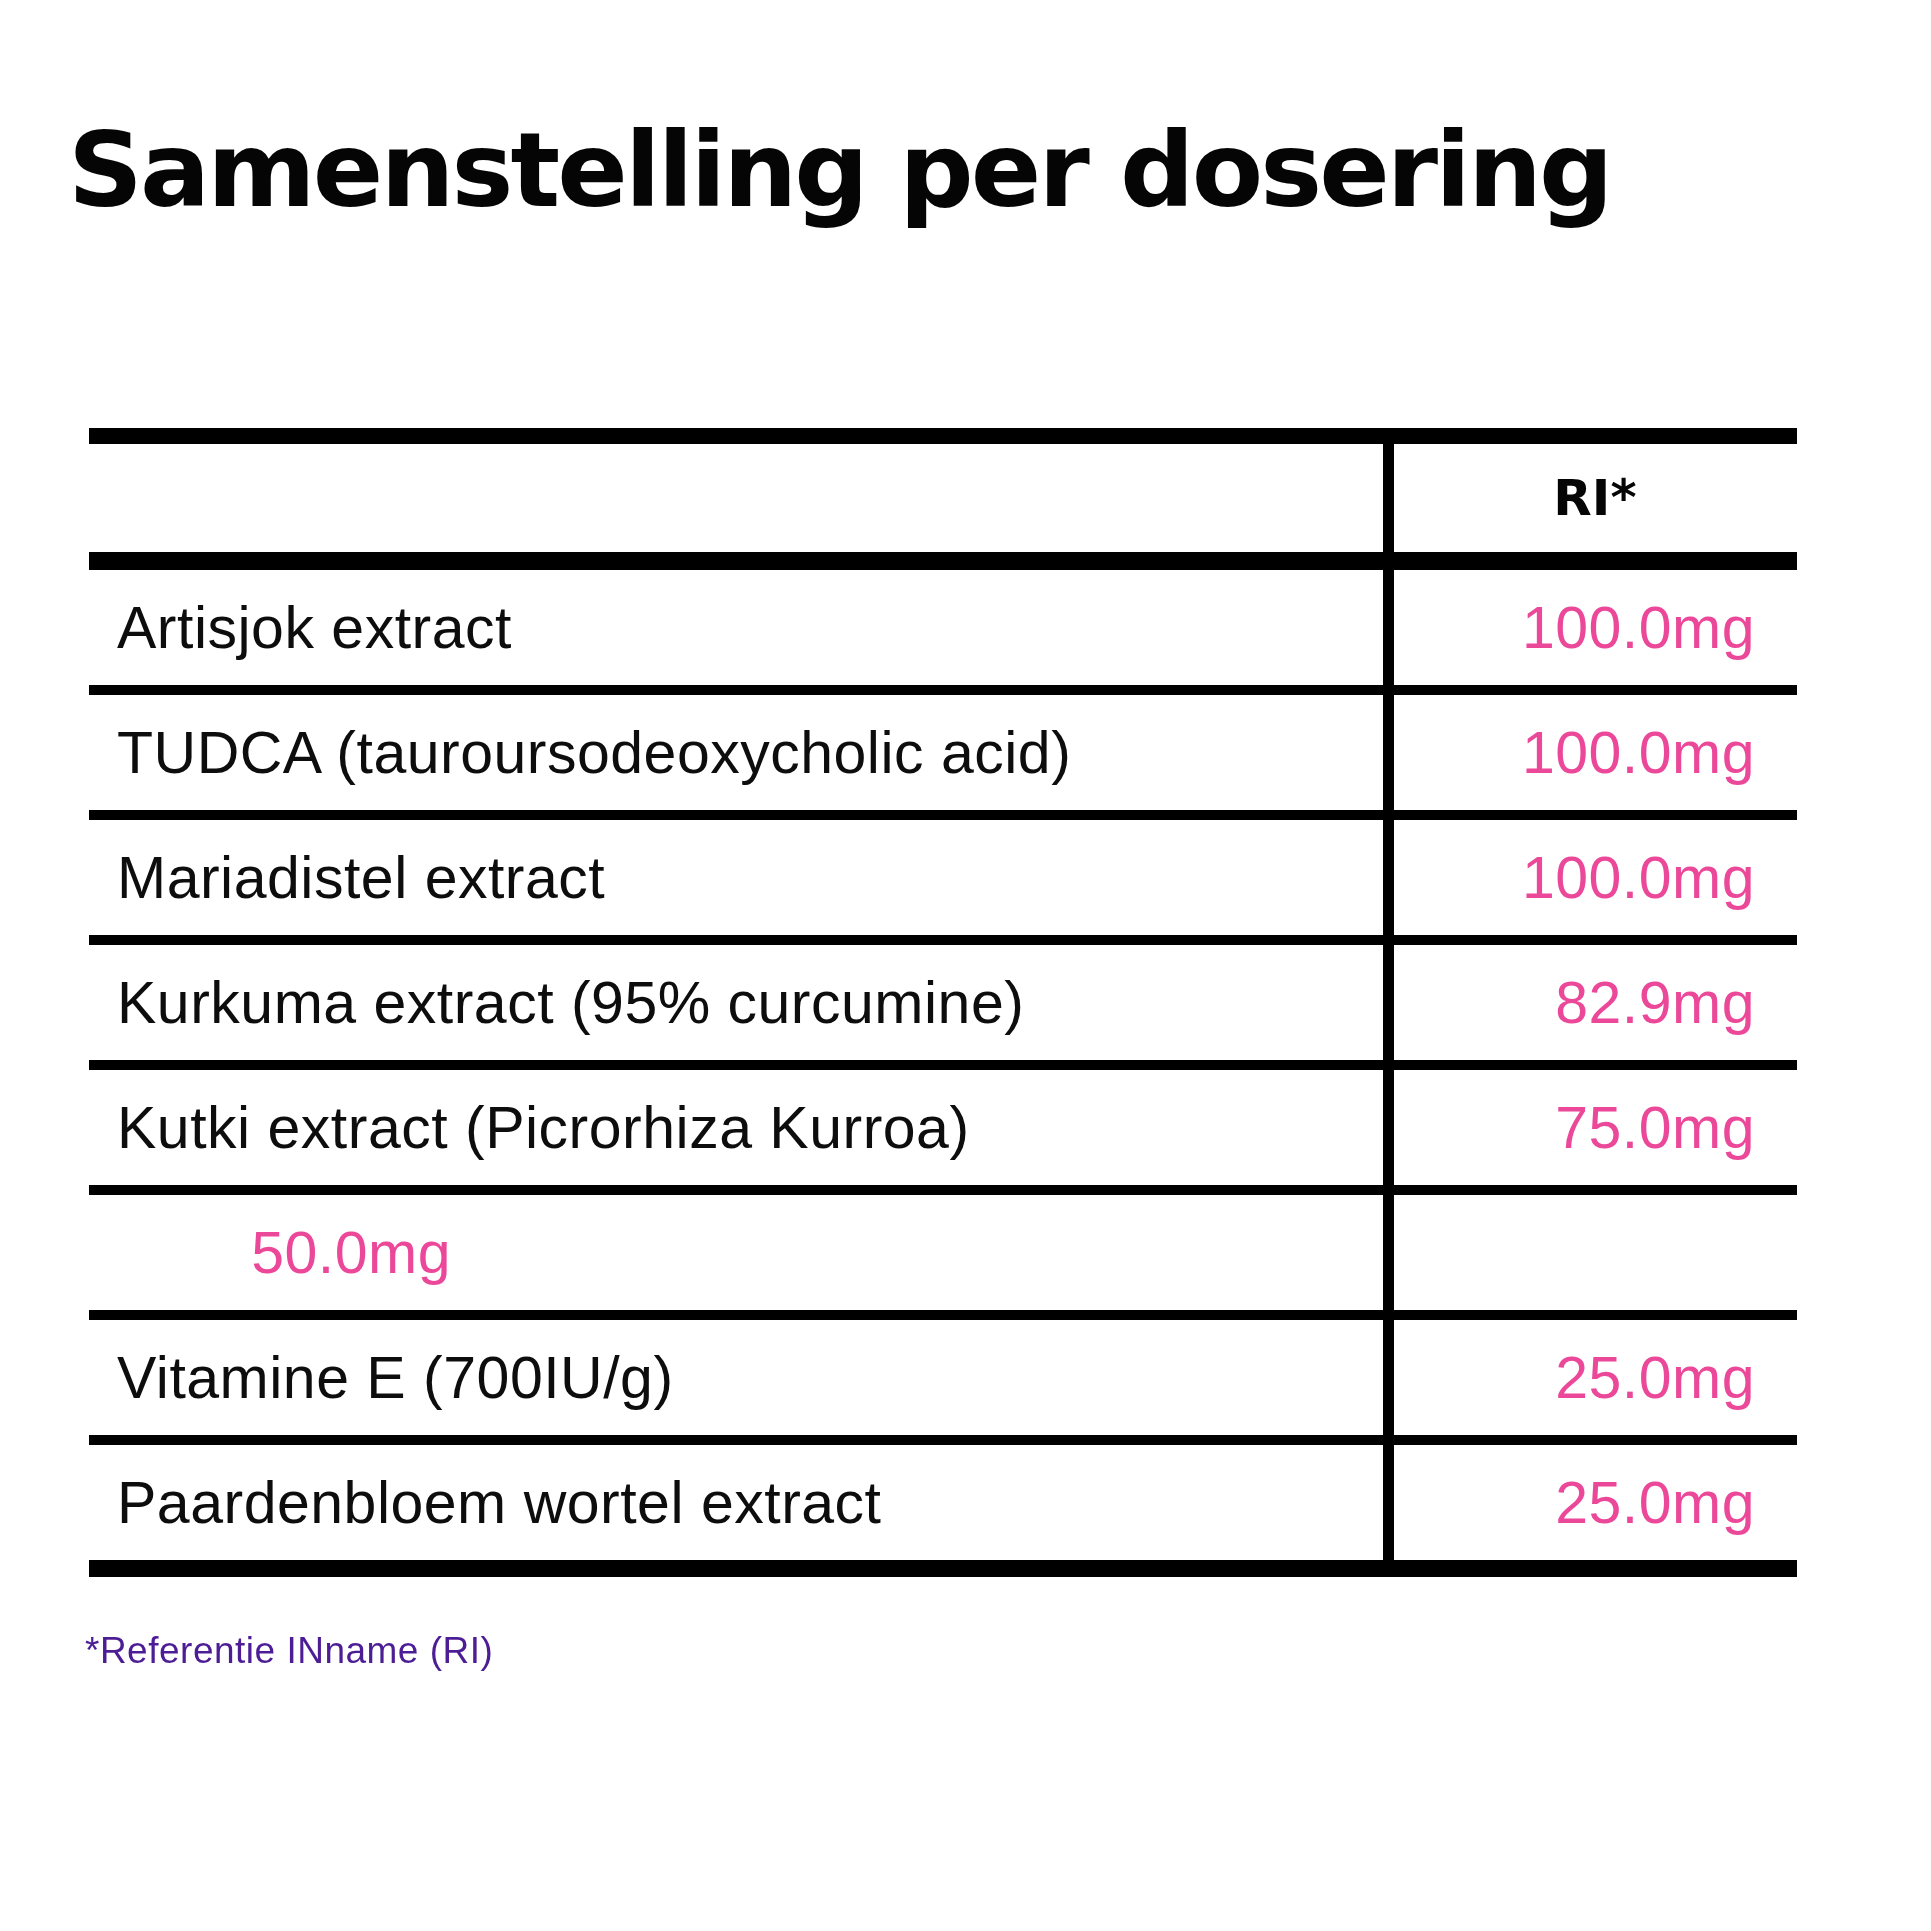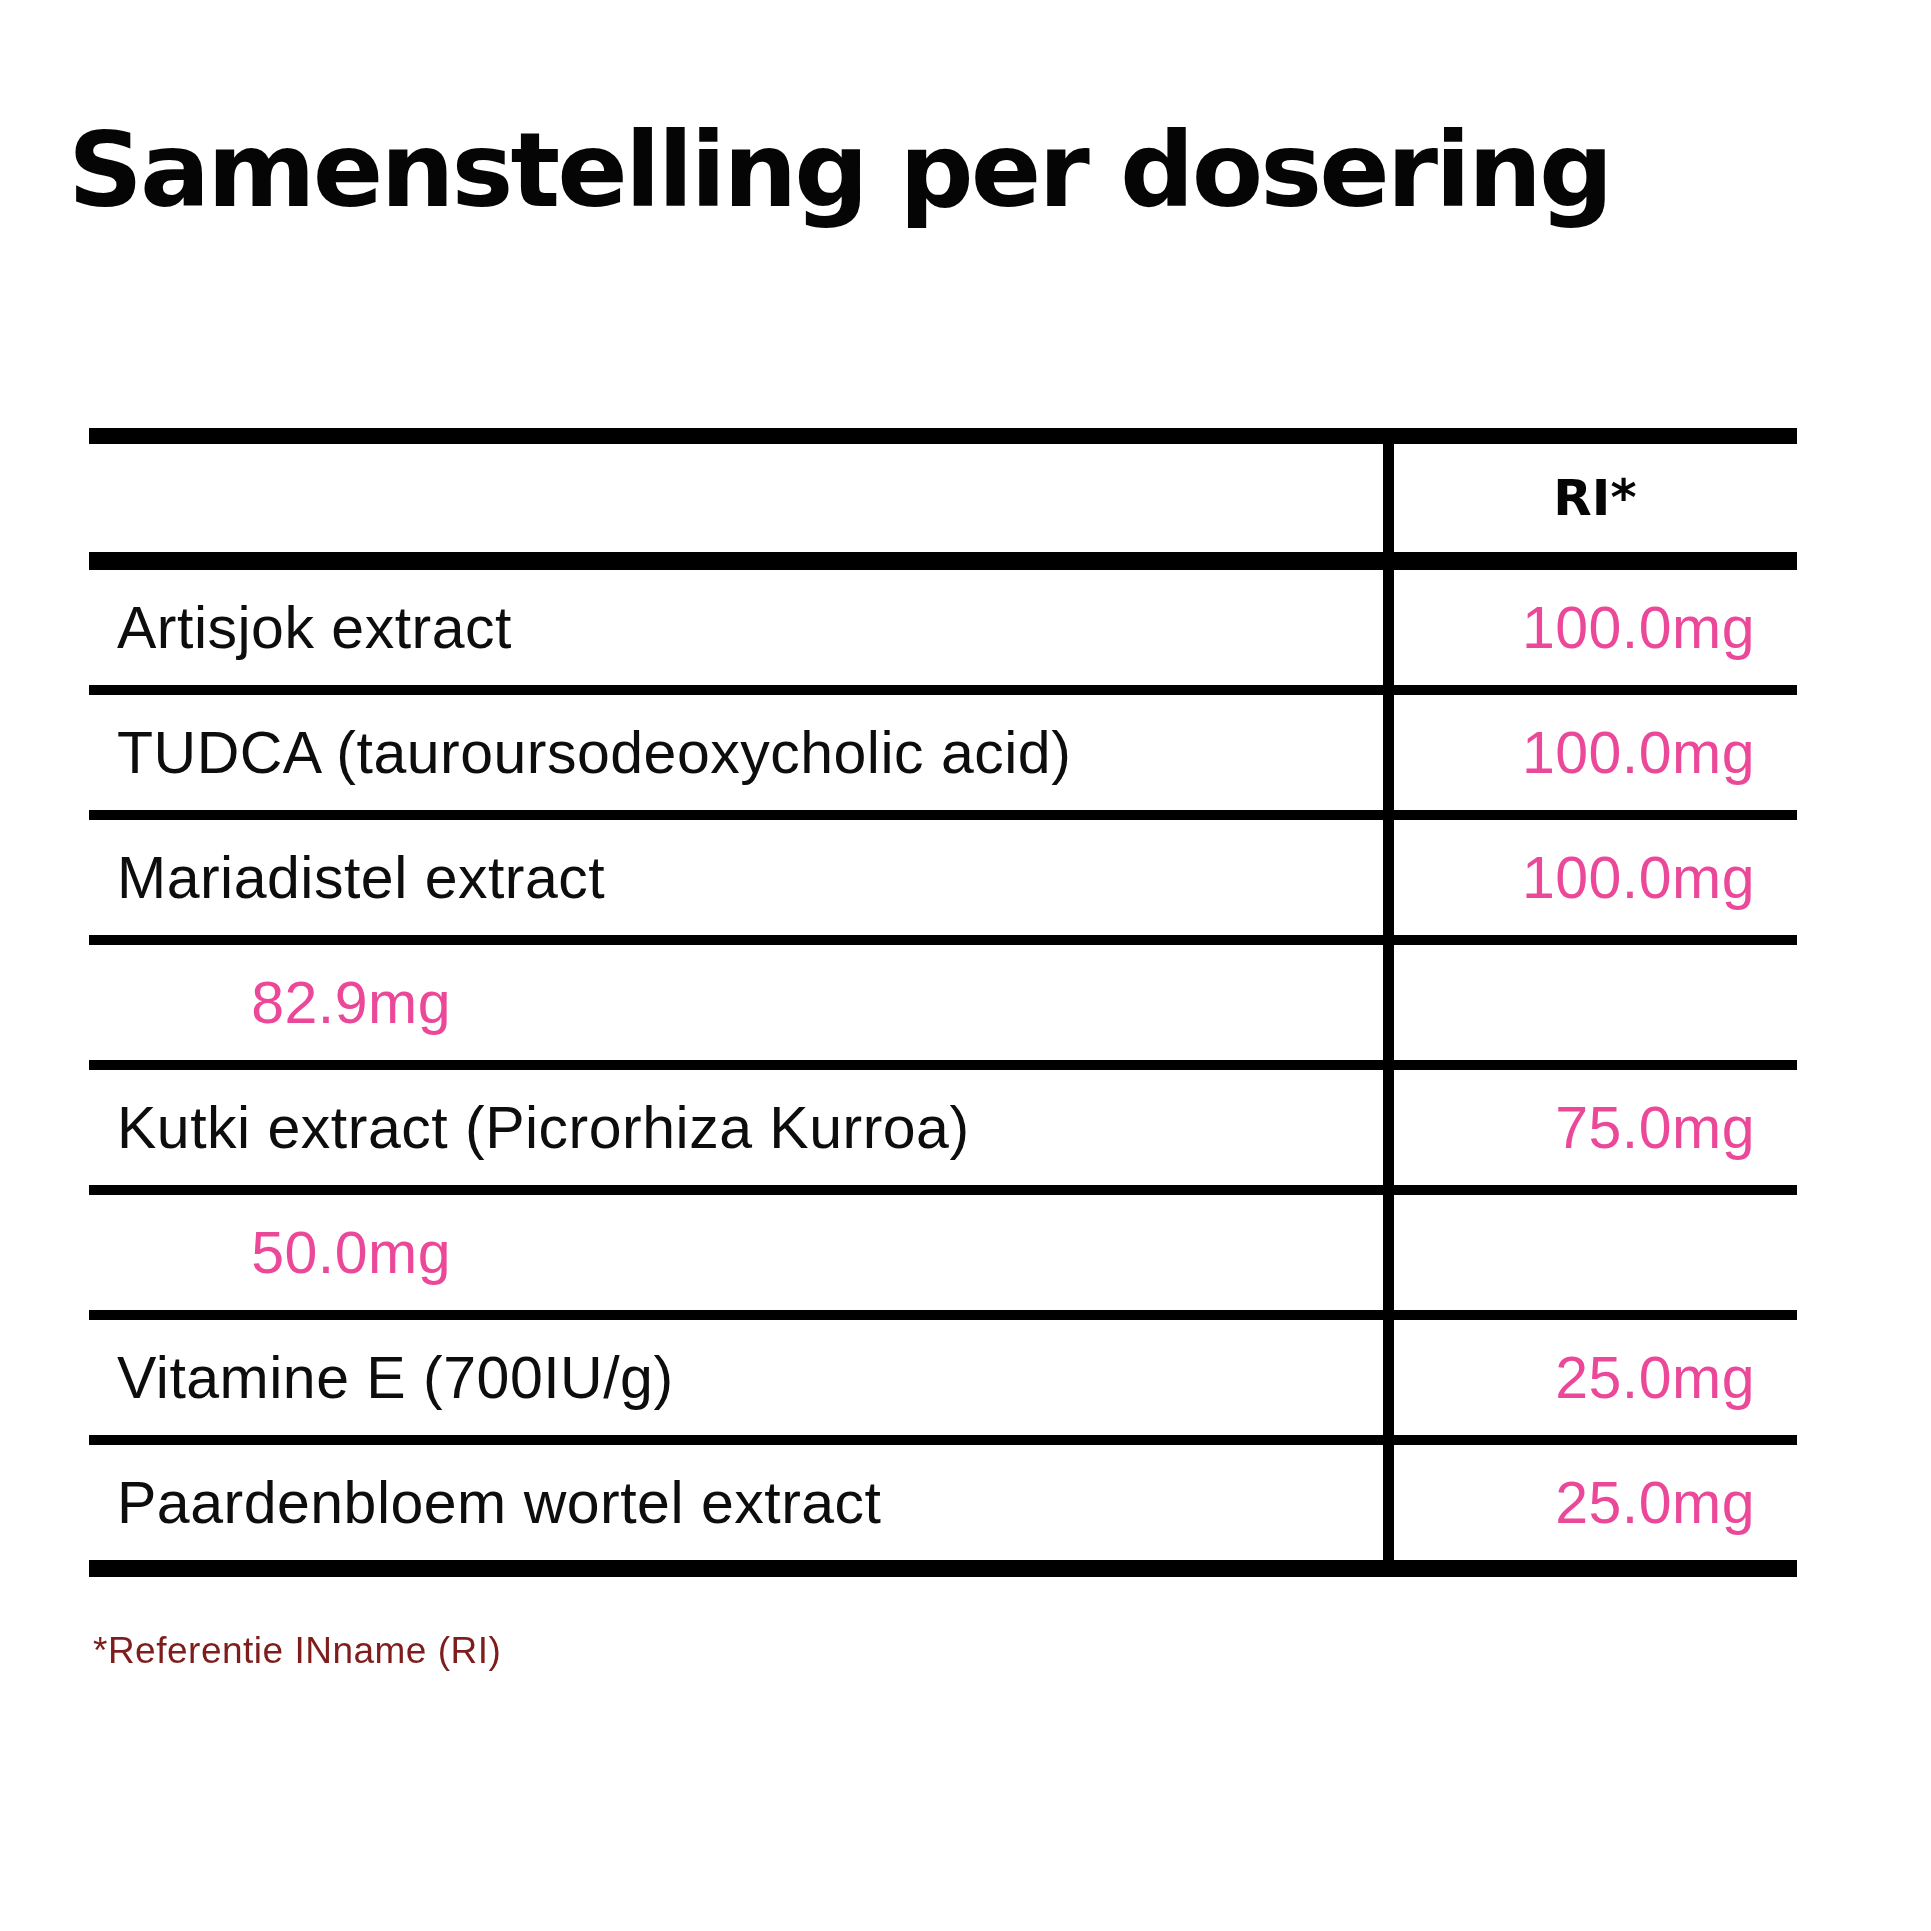--- a/index.html
+++ b/index.html
@@ -93,26 +93,26 @@
     justify-content: center;
     padding-right: 0;
     font-family: "DejaVu Sans", "Liberation Sans", sans-serif;
     font-weight: 800;
     font-size: 50px;
     letter-spacing: 0;
     color: #050505;
   }
   .footnote {
     position: absolute;
-    left: 93px;
+    left: 85px;
     top: 1630px;
     font-size: 37px;
     font-weight: 400;
     letter-spacing: 0.5px;
-    color: #7f1d1d;
+    color: #4c1d95;
   }
 </style>
 </head>
 <body>
 
 <div class="sheet">
 
   <h1 class="page-title"><span>Samenstelling per dosering</span><br></h1>
 
   <div class="facts-table">
@@ -133,20 +133,21 @@
     <div class="cell name-cell">TUDCA (tauroursodeoxycholic acid)</div>
     <div class="cell value-cell">100.0mg</div>
   </div>
 
   <div class="row data-row">
     <div class="cell name-cell">Mariadistel extract</div>
     <div class="cell value-cell">100.0mg</div>
   </div>
 
   <div class="row data-row">
+    <div class="cell name-cell">Kurkuma extract (95% curcumine)</div>
     <div class="cell value-cell">82.9mg</div>
   </div>
 
   <div class="row data-row">
     <div class="cell name-cell">Kutki extract (Picrorhiza Kurroa)</div>
     <div class="cell value-cell">75.0mg</div>
   </div>
 
   <div class="row data-row">
     <div class="cell value-cell">50.0mg</div>

